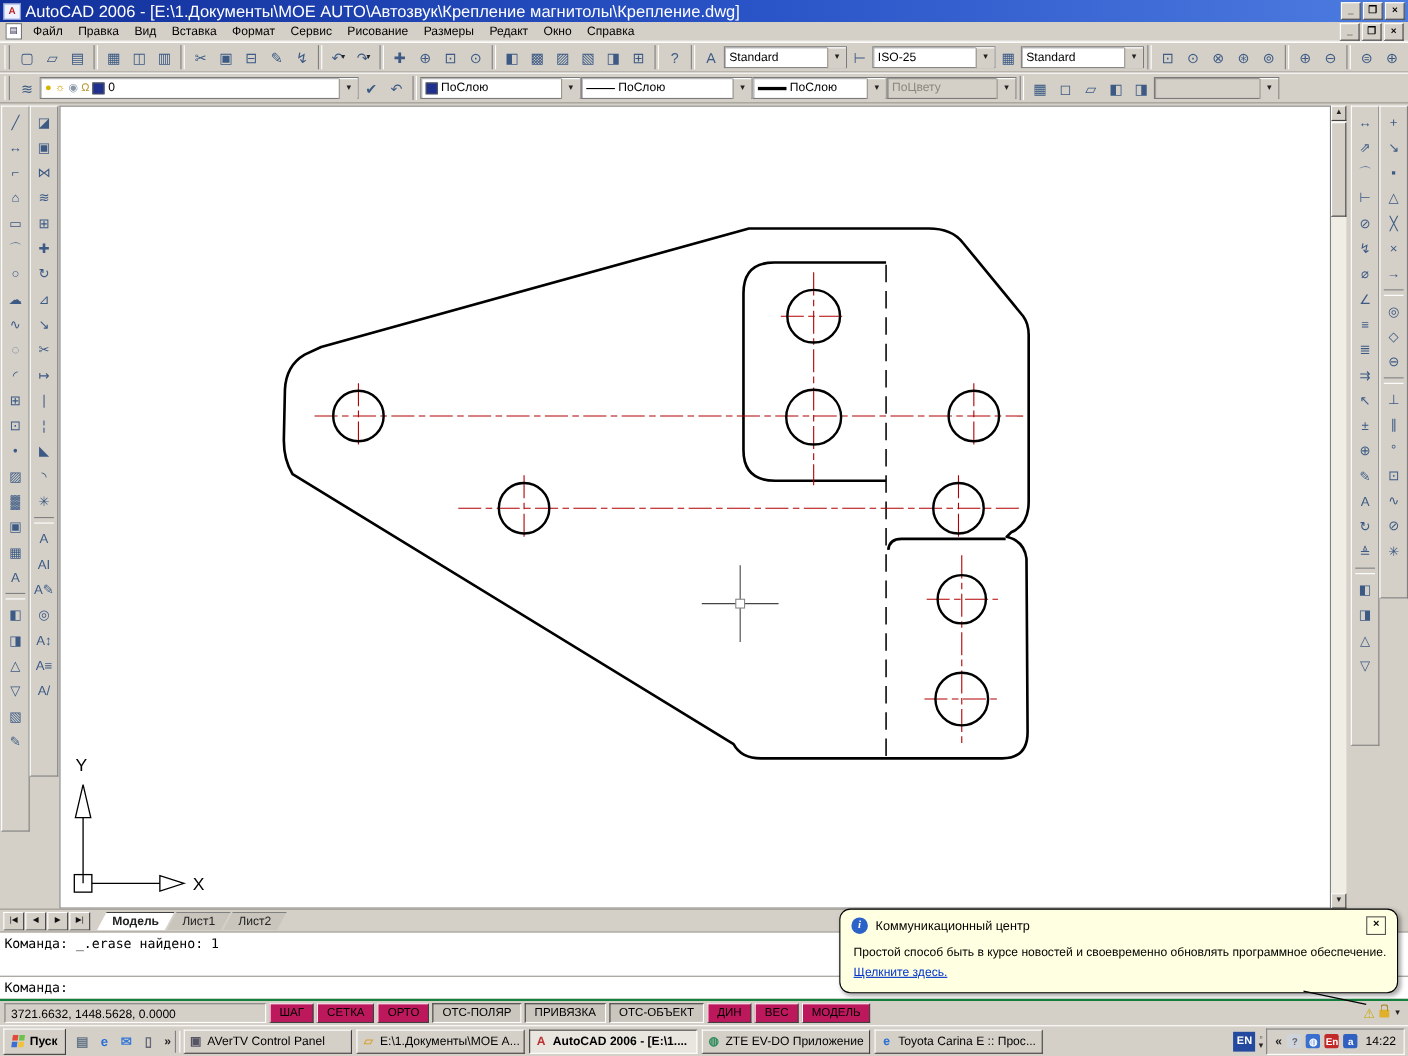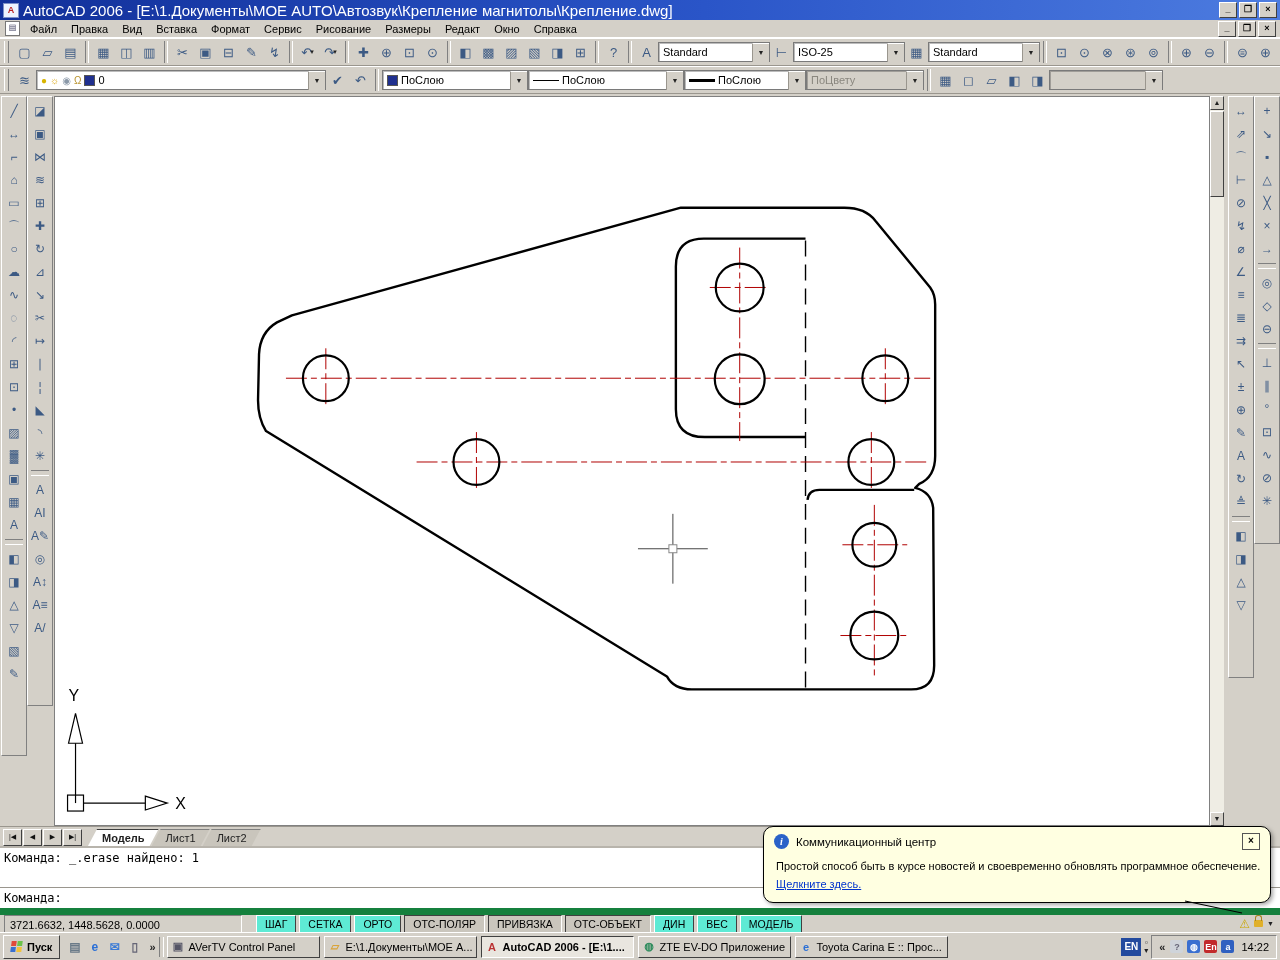--- a/index.html
+++ b/index.html
@@ -81,24 +81,24 @@
   .tab.on{background:#ffffff;font-weight:bold;z-index:2;border-top:1px solid #404040}
   
   .cmdwin{position:absolute;left:0;top:846px;width:1280px;height:62px;background:#fff;
     border-top:2px solid #b8b4ac;box-sizing:border-box;
     font-family:"DejaVu Sans Mono",monospace;font-size:12px}
   .cmdhist{height:37px;padding:2px 0 0 4px;overflow:hidden;border-bottom:1px solid #9a968e}
   .cmdline{line-height:16px;white-space:pre}
   .cmdprompt{padding:3px 0 0 4px;line-height:15px}
   
   .statusbar{position:absolute;left:0;top:908px;width:1280px;height:24px;background:#d4d0c8;
-    display:flex;align-items:center;gap:14px;padding:0 4px;box-sizing:border-box;border-top:7px solid #15803d}
+    display:flex;align-items:center;gap:3px;padding:0 4px;box-sizing:border-box;border-top:2px solid #15803d}
   .coords{width:238px;height:18px;line-height:18px;padding-left:5px;font-size:11px;background:#d4d0c8;
     border:1px solid;border-color:#808080 #fff #fff #808080;box-sizing:border-box}
-  .sbtn{height:18px;line-height:16px;padding:0 8px;font-size:10.5px;background:#5eead4;
+  .sbtn{height:18px;line-height:16px;padding:0 8px;font-size:10.5px;background:#be185d;
     border:1px solid;border-color:#fff #404040 #404040 #fff;box-sizing:border-box;white-space:nowrap}
   .sbtn.on{border-color:#404040 #fff #fff #404040;background:#cac6bd}
   .stray{margin-left:auto;display:flex;align-items:center;gap:4px;padding-right:2px}
   .warnicon{color:#c9a600;font-size:12px}
   .lockicon{width:9px;height:7px;background:#e0b02a;border-radius:1px;position:relative;display:inline-block}
   .lockicon:before{content:"";position:absolute;top:-5px;left:1px;width:5px;height:5px;
     border:1.5px solid #a8821e;border-bottom:none;border-radius:3px 3px 0 0}
   .traydd{font-size:7px;color:#222}
   
   .taskbar{position:absolute;left:0;top:932px;width:1280px;height:28px;background:#d4d0c8;

